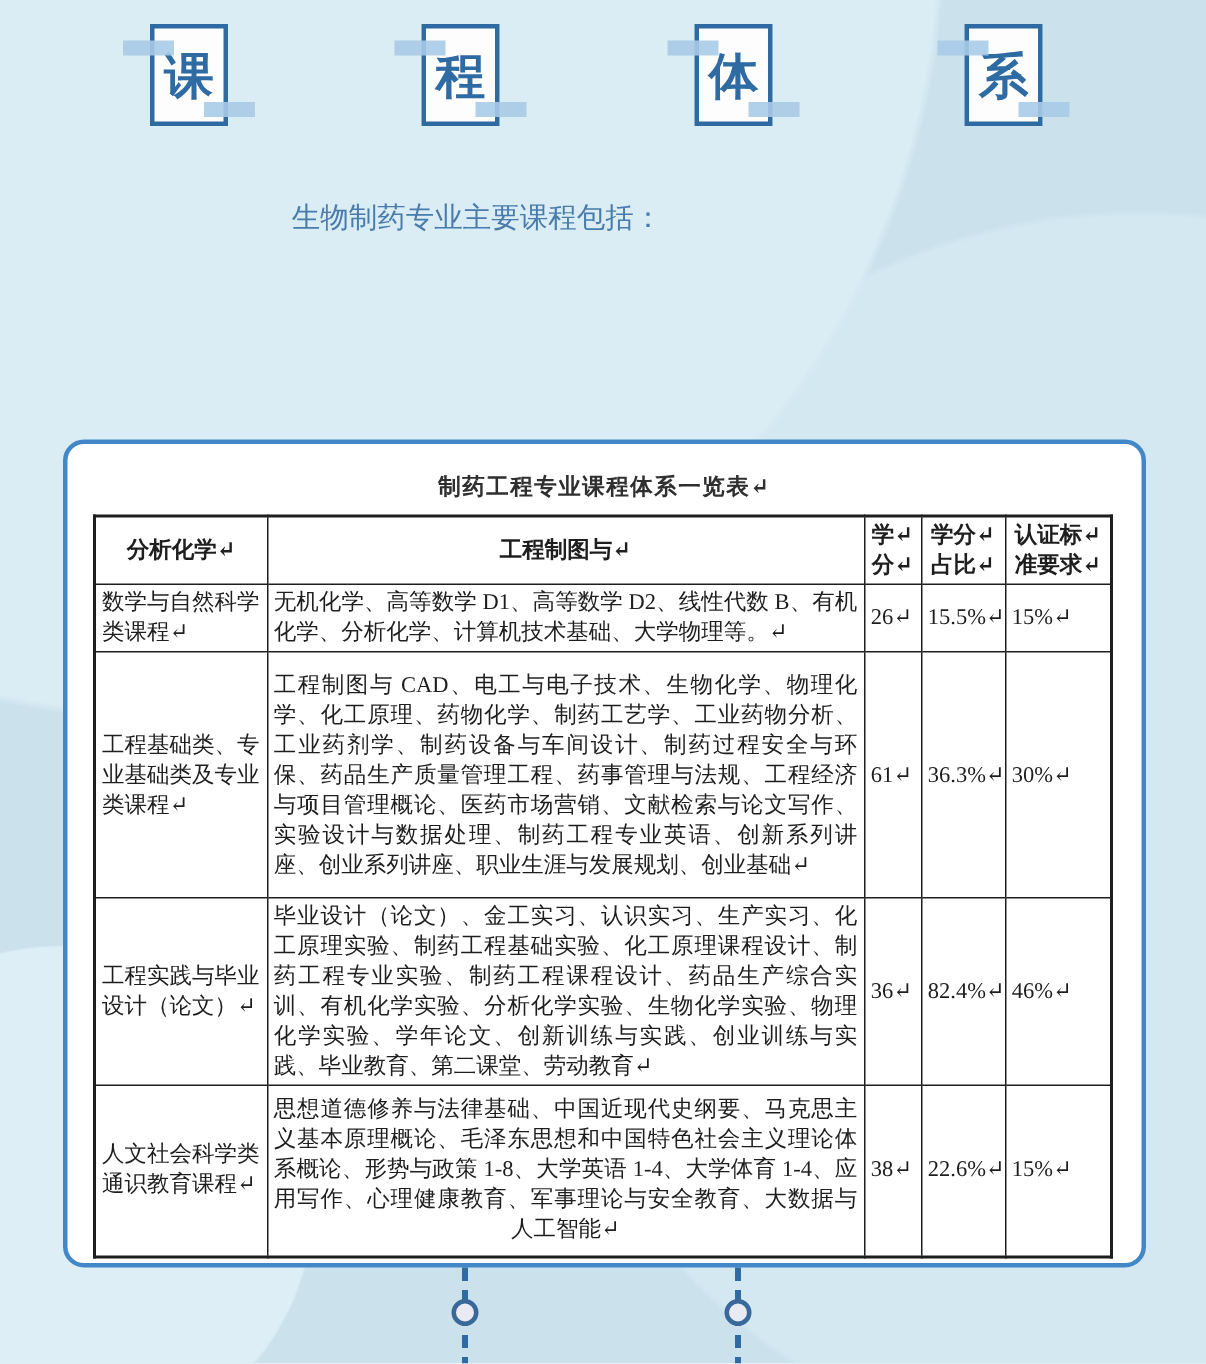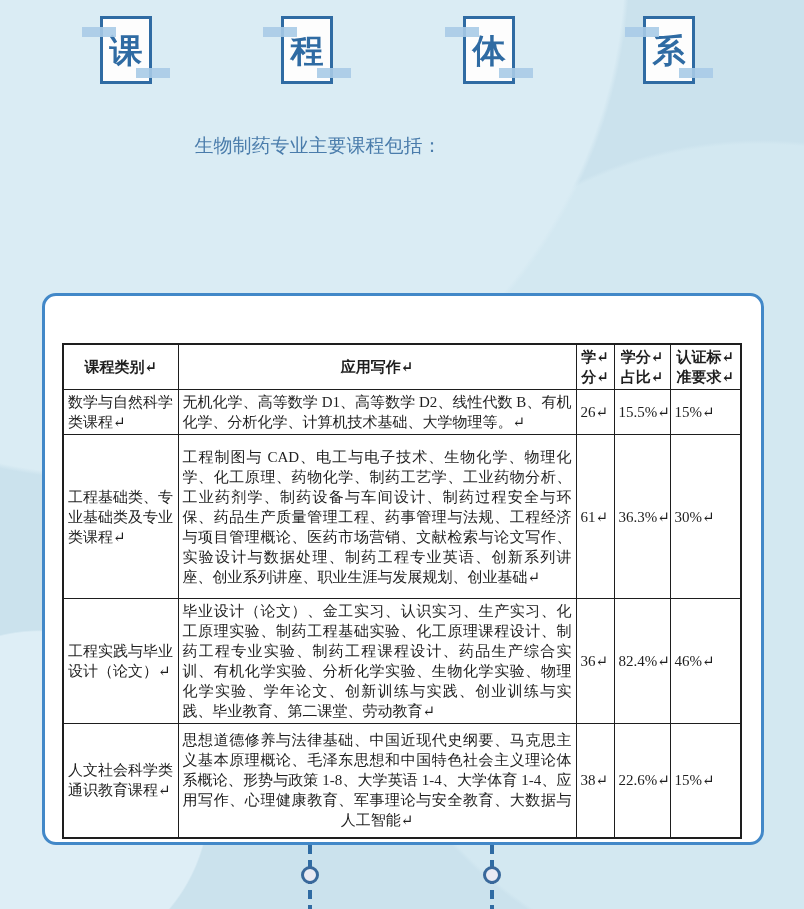--- a/index.html
+++ b/index.html
@@ -89,33 +89,34 @@
   </div>
   <div class="hbox" style="left:643px">
     <span class="accent tl"></span>
     <span class="ch">系</span>
     <span class="accent br"></span>
   </div>
 
   <div class="intro-lead">生物制药专业主要课程包括：</div>
 
   <div class="card">
+    <div class="tbl-title">制药工程专业课程体系一览表↵</div>
 
     <table class="course">
       <colgroup>
         <col style="width:115px">
           <col style="width:398px">
           <col style="width:38px">
         <col style="width:56px">
           <col style="width:71px">
       </colgroup>
       <tbody>
           <tr style="height:42px">
-        <th>课程类别↵</th>
-        <th>应用写作↵</th>
+        <th>分析化学↵</th>
+        <th>工程制图与↵</th>
         <th>学↵
 分↵</th>
         <th>学分↵
 占比↵</th>
         <th>认证标↵
 准要求↵</th>
       </tr>
       <tr style="height:44px">
         <td class="cat">数学与自然科学类课程↵</td>
         <td class="courses">无机化学、高等数学 D1、高等数学 D2、线性代数 B、有机化学、分析化学、计算机技术基础、大学物理等。↵</td>

